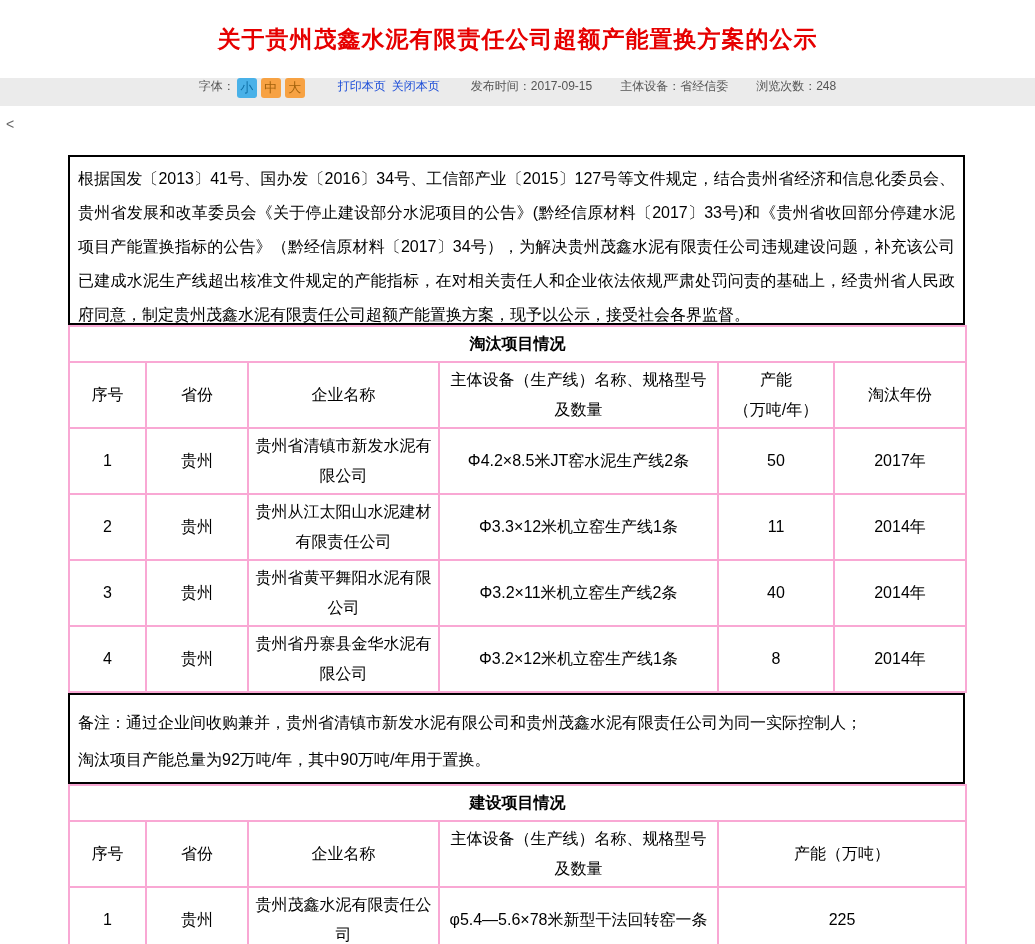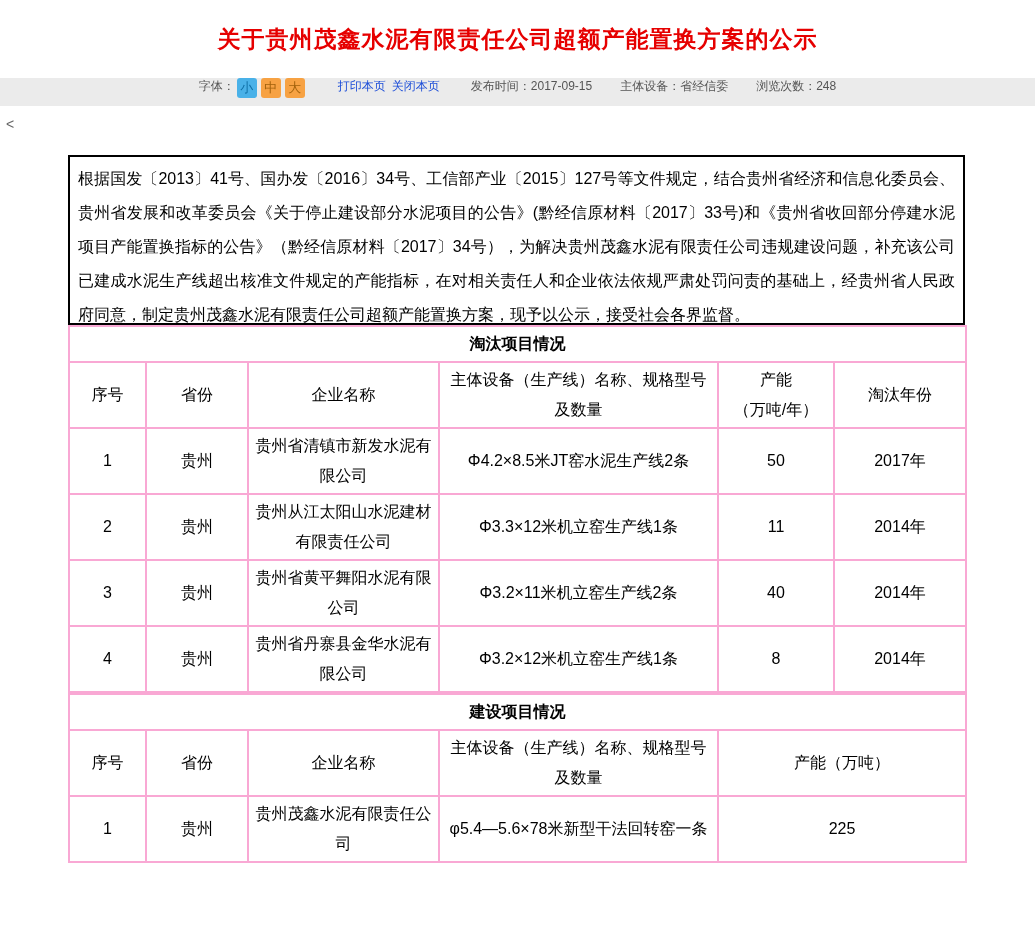--- a/index.html
+++ b/index.html
@@ -150,20 +150,24 @@
         <td>4</td>
         <td>贵州</td>
         <td>贵州省丹寨县金华水泥有限公司</td>
         <td>Φ3.2×12米机立窑生产线1条</td>
         <td>8</td>
         <td>2014年</td>
       </tr>
     </tbody>
       </table>
 
+    <div class="note-box">
+      <div>备注：通过企业间收购兼并，贵州省清镇市新发水泥有限公司和贵州茂鑫水泥有限责任公司为同一实际控制人；</div>
+      <div>淘汰项目产能总量为92万吨/年，其中90万吨/年用于置换。</div>
+    </div>
 
     <table class="data-table">
       <colgroup>
         <col style="width:77px">
           <col style="width:102px">
           <col style="width:191px">
         <col style="width:279px">
           <col style="width:248px">
       </colgroup>
       <tbody>

